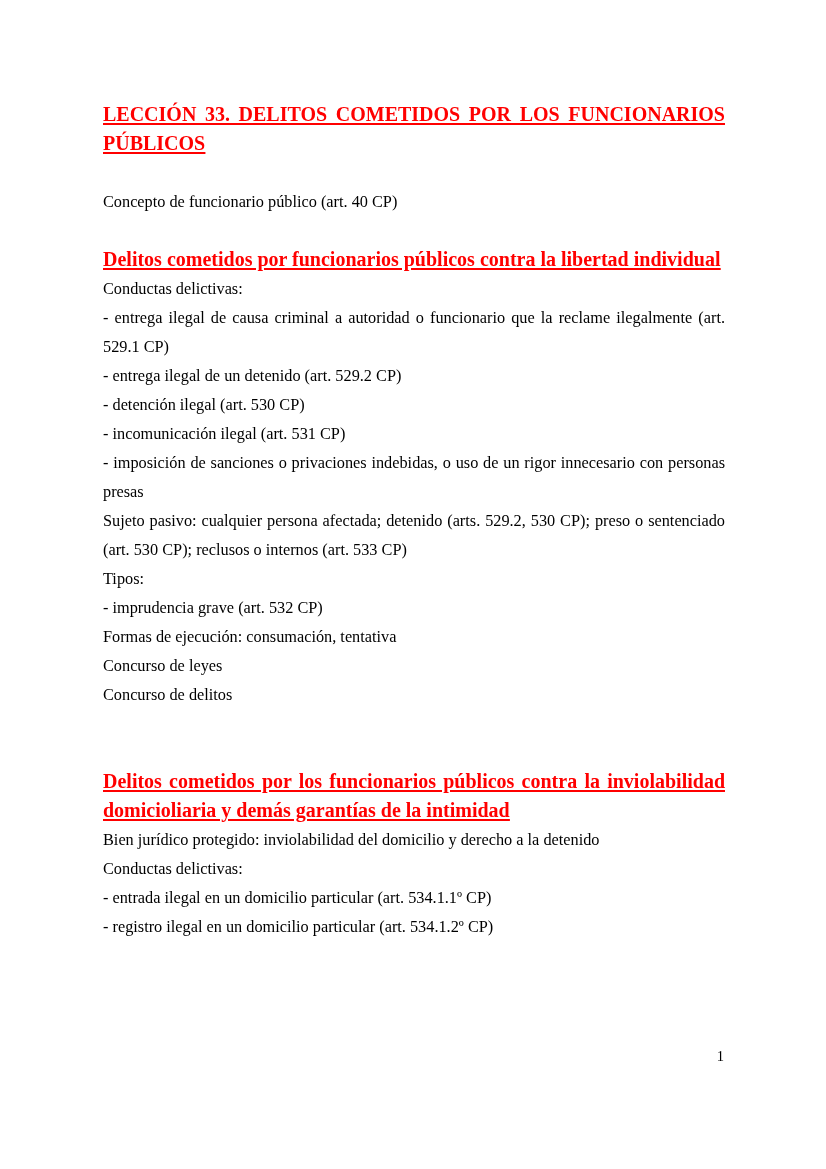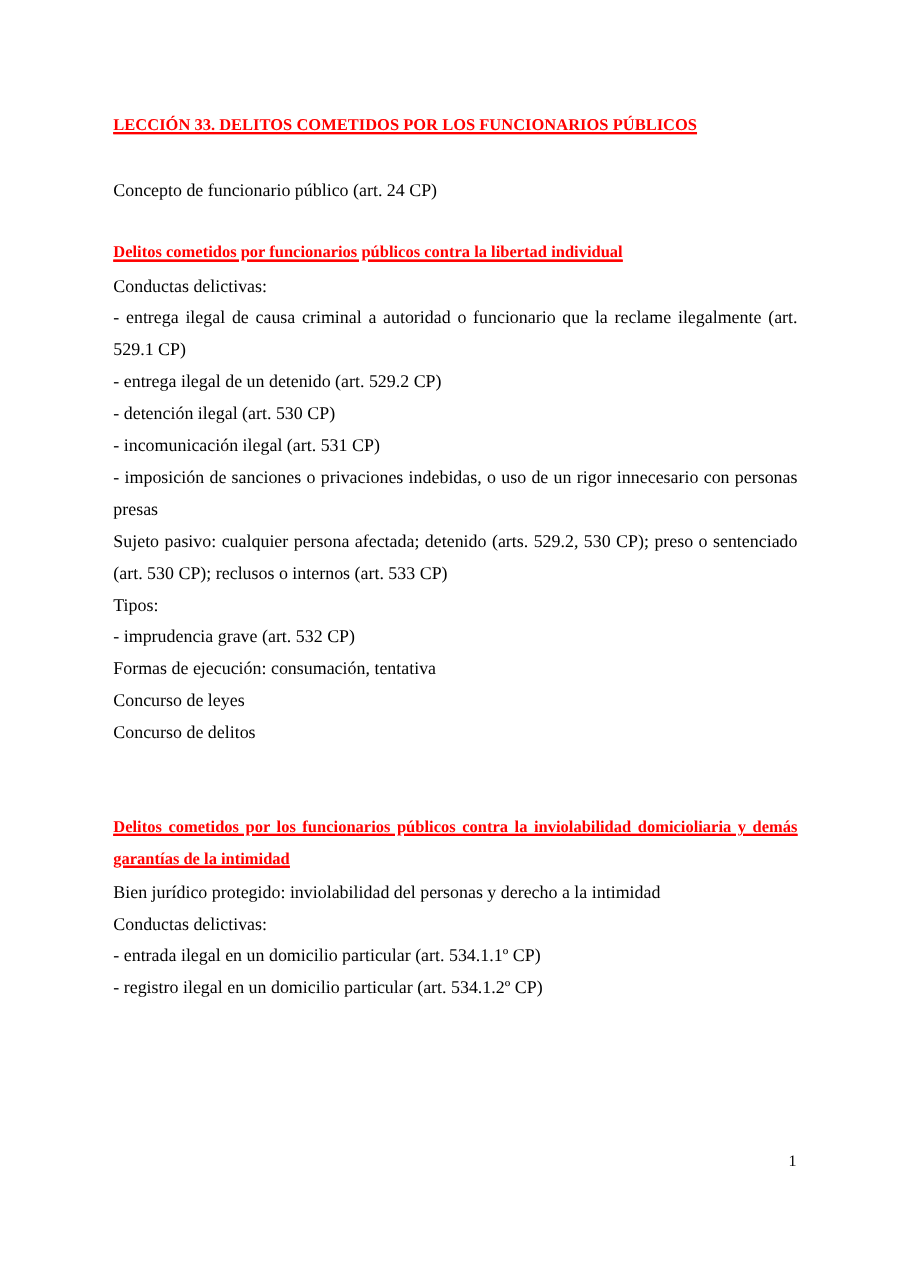--- a/index.html
+++ b/index.html
@@ -26,21 +26,21 @@
     left: 103px;
     top: 100px;
     width: 622px;
   }
   .heading-red {
     color: #FF0000;
     font-weight: bold;
     text-decoration: underline;
     text-underline-offset: 2px;
     text-decoration-thickness: 1.5px;
-    font-size: 15px;
+    font-size: 20px;
     line-height: 29px;
     text-align: justify;
     text-justify: inter-word;
     margin: 0;
   }
   .heading-red .u {
     text-decoration: underline;
     text-decoration-thickness: 1.5px;
     text-underline-offset: 2px;
   }
@@ -74,21 +74,21 @@
 
 <div class="page">
   <div class="content">
 
     <p class="heading-red">
       <span class="u">LECCIÓN 33.  DELITOS COMETIDOS POR LOS FUNCIONARIOS PÚBLICOS</span>
     </p>
 
     <div class="spacer-md"></div>
 
-    <p class="para ragged"><b>Concepto de funcionario público</b><span> (art. 24 CP)</span></p>
+    <p class="para ragged"><b>Concepto de funcionario público</b><span> (art. 40 CP)</span></p>
 
     <div class="spacer-md"></div>
 
     <p class="heading-red">
       <span class="u">Delitos cometidos por funcionarios públicos contra la libertad individual</span>
     </p>
 
 
     <p class="para ragged"><b>Conductas delictivas</b><span>:</span></p>
 
@@ -112,21 +112,21 @@
 
     <p class="para ragged"><b>Concurso de delitos</b></p>
 
     <div class="spacer-md"></div>
     <div class="spacer-md"></div>
 
     <p class="heading-red">
       <span class="u">Delitos cometidos por los funcionarios públicos contra la inviolabilidad domicioliaria y demás garantías de la intimidad</span>
     </p>
 
-    <p class="para ragged"><b>Bien jurídico protegido</b><span>: inviolabilidad del personas y derecho a la intimidad</span></p>
+    <p class="para ragged"><b>Bien jurídico protegido</b><span>: inviolabilidad del domicilio y derecho a la detenido</span></p>
 
     <p class="para ragged"><b>Conductas delictivas</b><span>:</span></p>
 
     <p class="para ragged">- entrada ilegal en un domicilio particular (art. 534.1.1º CP)</p>
     <p class="para ragged">- registro ilegal en un domicilio particular (art. 534.1.2º CP)</p>
 
   </div>
 
   <div class="page-number">1</div>
 </div>

